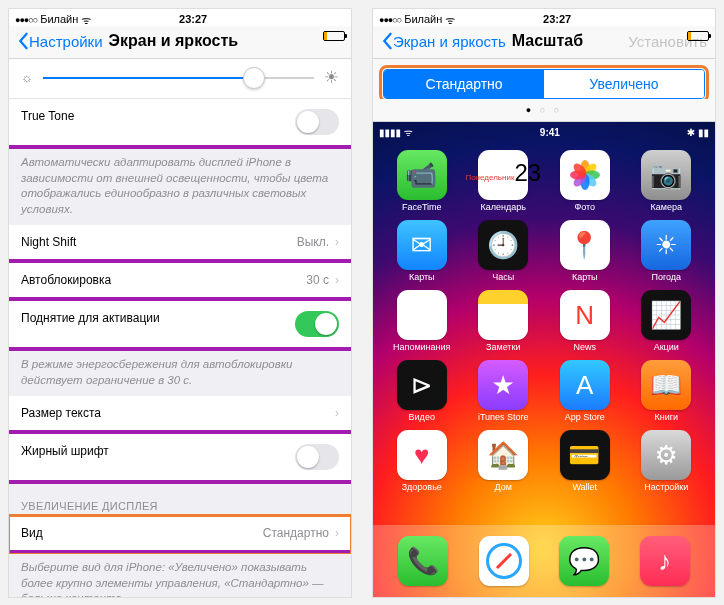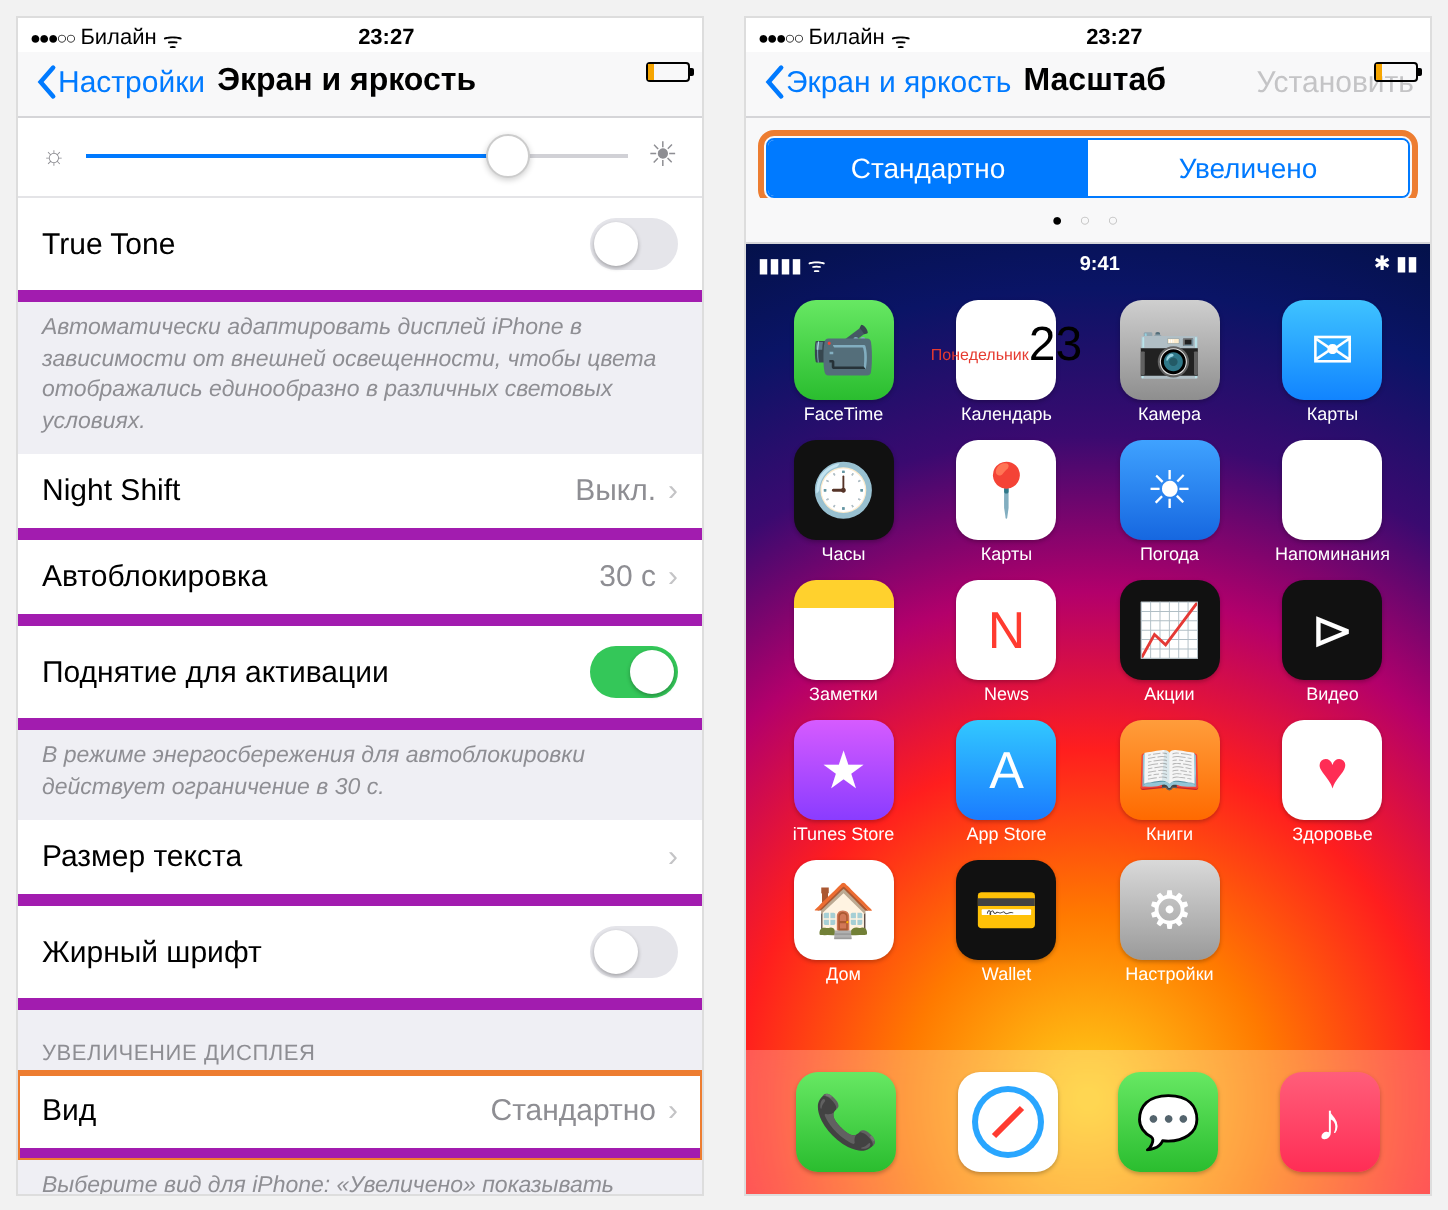--- a/index.html
+++ b/index.html
@@ -45,25 +45,25 @@
     border-bottom:1px solid #d5d5d8;
     background:#f8f8f9;
   }
   .back { color:#007aff; display:flex;align-items:center;font-size:15px;cursor:pointer;}
   .back svg{width:12px;height:18px;}
   .navtitle{font-weight:600;font-size:16px;margin-left:6px;}
   .navaction{margin-left:auto;color:#c4c4c6;font-size:15px;}
   
   .section-gap{height:22px;background:#efeff4;}
   .row {
-    display:flex;align-items:center;
+    display:flex;
     padding:10px 12px;
-    border-bottom:6px solid #a21caf;
+    border-bottom:4px solid #a21caf;
     background:#fff;
-    font-size:15px;
+    font-size:12px;
   }
   .row .lbl{flex:1;}
   .row .val{color:#8e8e93;}
   .row .chev{color:#c4c4c6;margin-left:6px;}
   .footer-txt{
     color:#8e8e93;font-size:11.5px;line-height:1.35;
     padding:6px 12px 8px 12px;background:#efeff4;font-style:italic;
   }
   .sec-head{
     color:#8e8e93;font-size:11px;text-transform:uppercase;
@@ -274,20 +274,35 @@
           <div class="appname">FaceTime</div>
         </div>
         <div class="app">
           <div class="ico i-cal" style="flex-direction: row;">
             <span class="mon">Понедельник</span>
             <span class="day">23</span>
           </div>
           <div class="appname">Календарь</div>
         </div>
         <div class="app">
+          <div class="ico i-photos">
+            <svg width="34" height="34" viewBox="0 0 34 34">
+              <ellipse cx="17" cy="10" rx="4.5" ry="8" fill="#ff9500" opacity=".85" transform="rotate(0 17 17)"></ellipse>
+              <ellipse cx="17" cy="10" rx="4.5" ry="8" fill="#ffcc00" opacity=".85" transform="rotate(45 17 17)"></ellipse>
+              <ellipse cx="17" cy="10" rx="4.5" ry="8" fill="#34c759" opacity=".85" transform="rotate(90 17 17)"></ellipse>
+              <ellipse cx="17" cy="10" rx="4.5" ry="8" fill="#5ac8fa" opacity=".85" transform="rotate(135 17 17)"></ellipse>
+              <ellipse cx="17" cy="10" rx="4.5" ry="8" fill="#007aff" opacity=".85" transform="rotate(180 17 17)"></ellipse>
+              <ellipse cx="17" cy="10" rx="4.5" ry="8" fill="#af52de" opacity=".85" transform="rotate(225 17 17)"></ellipse>
+              <ellipse cx="17" cy="10" rx="4.5" ry="8" fill="#ff2d55" opacity=".85" transform="rotate(270 17 17)"></ellipse>
+              <ellipse cx="17" cy="10" rx="4.5" ry="8" fill="#ff3b30" opacity=".85" transform="rotate(315 17 17)"></ellipse>
+            </svg>
+          </div>
+          <div class="appname">Фото</div>
+        </div>
+        <div class="app">
           <div class="ico i-camera">📷</div>
           <div class="appname">Камера</div>
         </div>
         <div class="app">
           <div class="ico i-mail">✉</div>
           <div class="appname">Карты</div>
         </div>
         <div class="app">
           <div class="ico i-clock">🕘</div>
           <div class="appname">Часы</div>

